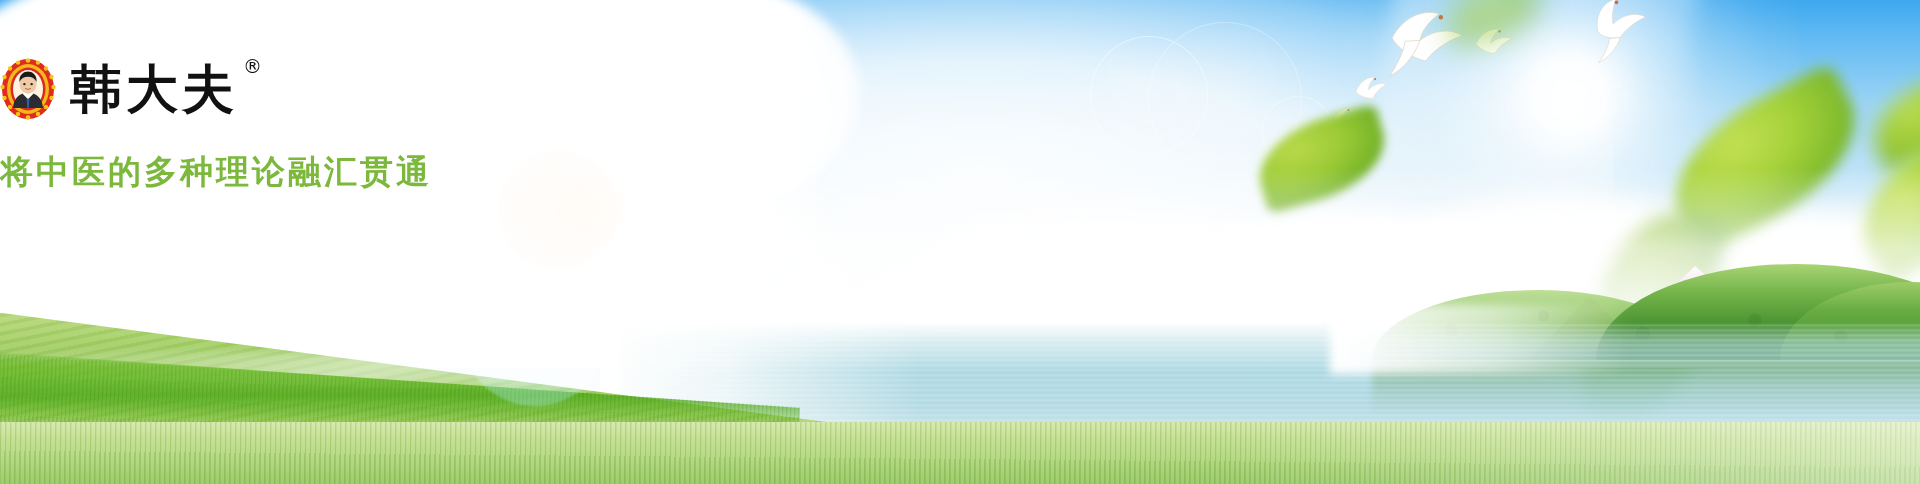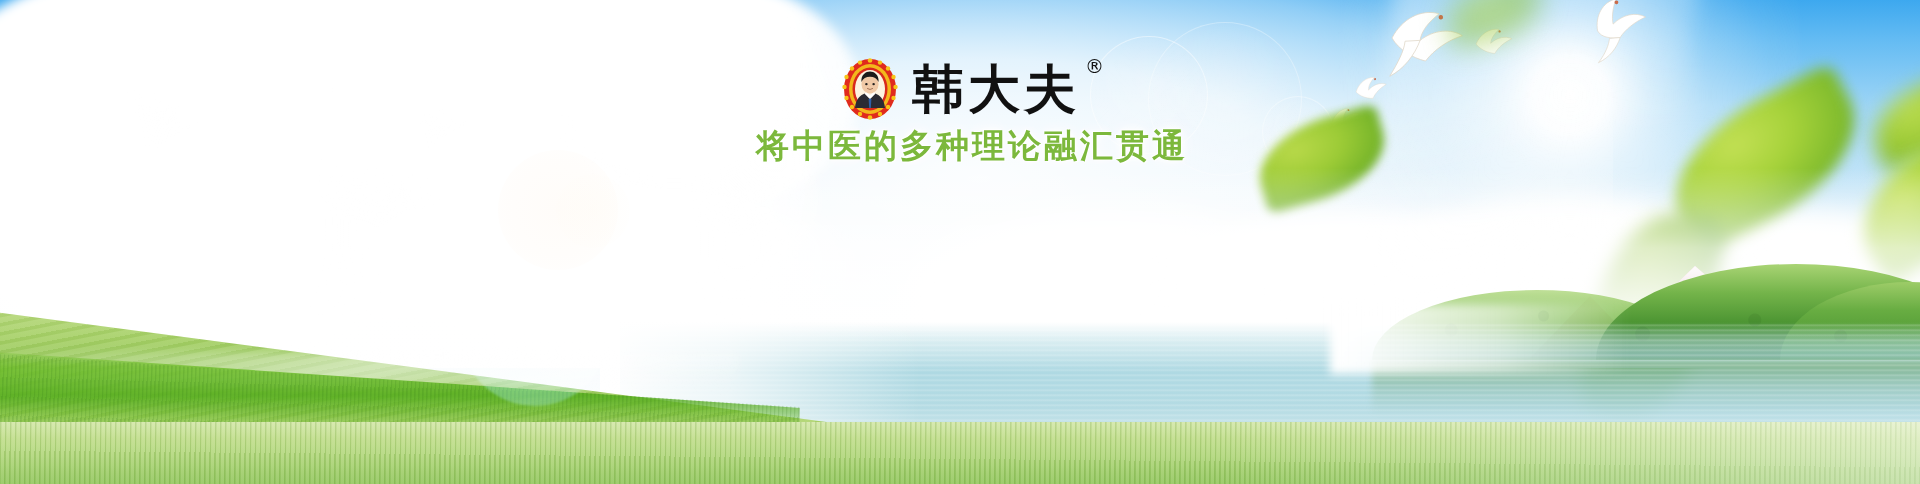--- a/index.html
+++ b/index.html
@@ -276,22 +276,21 @@
   }
   .orb3{
     position:absolute; left:556px; bottom:236px; width:74px; height:74px;
     border-radius:50%;
     background:radial-gradient(circle, rgba(255,250,240,0.26) 0%, rgba(255,250,240,0) 100%);
   }
 
   
   .content{
     position:absolute; left:0; right:0; top:0;
-    text-align:center;
-    padding-left:24px;
+    text-align:left;
   }
   .logo-wrap{
     margin-top:58px;
     display:inline-flex;
     align-items:center;
     justify-content:center;
     gap:14px;
   }
   .logo-badge{ position:relative; width:56px; height:62px; flex:none; }
   .logo-text{
@@ -306,20 +305,21 @@
     white-space:nowrap;
   }
   .logo-reg{
     position:absolute; top:-6px; right:-2px;
     font-family:"DejaVu Sans","Liberation Sans",sans-serif;
     font-size:19px; font-weight:normal; color:#111;
     letter-spacing:0;
   }
 
   .headline{
+    margin-top:26px;
     font-family:"DejaVu Sans","Liberation Sans",sans-serif;
     font-size:33px;
     font-weight:bold;
     letter-spacing:3px;
     color:#7cb83c;
     text-shadow:
       0 0 6px #ffffff,
       0 0 12px #ffffff,
       0 0 20px rgba(255,255,255,0.95),
       1px 1px 0 rgba(255,255,255,0.9),

